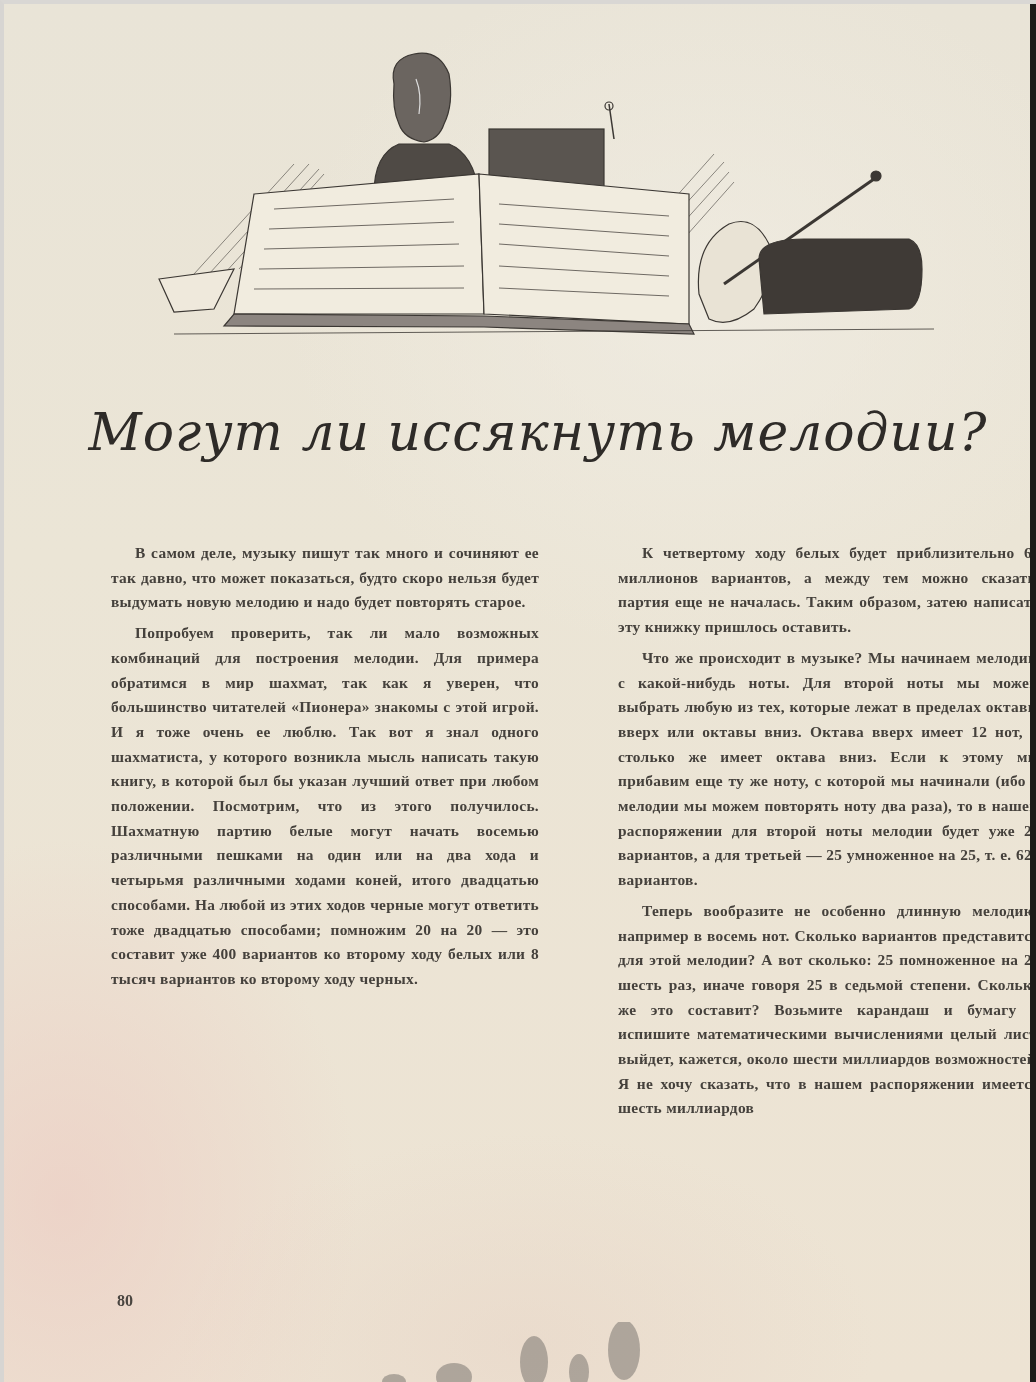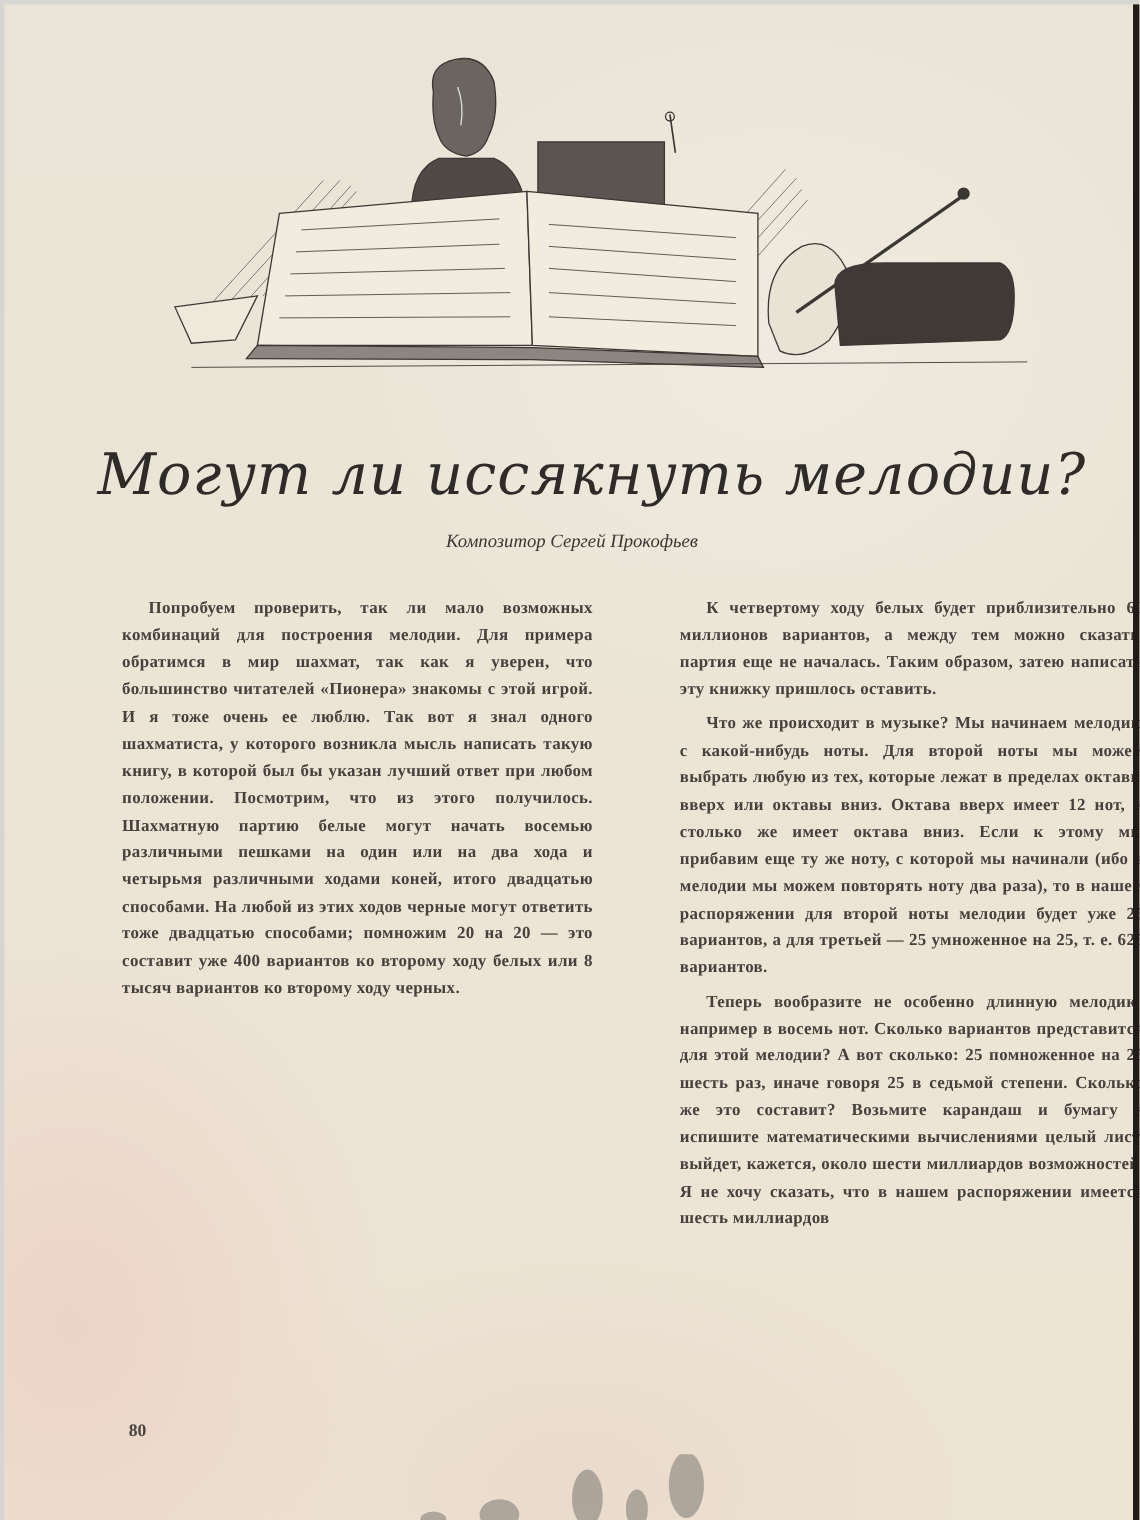--- a/index.html
+++ b/index.html
@@ -106,23 +106,23 @@
       <line x1="570" y1="240" x2="720" y2="135" stroke-width="3"></line>
       <circle cx="722" cy="132" r="5" fill="#3b3733"></circle>
 
       <path d="M605 215 Q605 195 650 195 L755 195 Q768 200 768 225 Q768 260 755 265 L610 270 Z" fill="#3f3a36"></path>
 
       <line x1="20" y1="290" x2="780" y2="285" stroke-width="0.8"></line>
     </g>
   </svg>
 
   <div class="title">Могут ли иссякнуть мелодии?</div>
-  <div class="byline">Композитор Сергей Прокофьев</div>
 
   <div class="col left">
+    <p>В самом деле, музыку пишут так много и сочиняют ее так давно, что может показаться, будто скоро нельзя будет выдумать новую мелодию и надо будет повторять старое.</p>
     <p>Попробуем проверить, так ли мало возможных комбинаций для построения мелодии. Для примера обратимся в мир шахмат, так как я уверен, что большинство читателей «Пионера» знакомы с этой игрой. И я тоже очень ее люблю. Так вот я знал одного шахматиста, у которого возникла мысль написать такую книгу, в которой был бы указан лучший ответ при любом положении. Посмотрим, что из этого получилось. Шахматную партию белые могут начать восемью различными пешками на один или на два хода и четырьмя различными ходами коней, итого двадцатью способами. На любой из этих ходов черные могут ответить тоже двадцатью способами; помножим 20 на 20 — это составит уже 400 вариантов ко второму ходу белых или 8 тысяч вариантов ко второму ходу черных.</p>
   </div>
 
   <div class="col right">
     <p>К четвертому ходу белых будет приблизительно 60 миллионов вариантов, а между тем можно сказать, партия еще не началась. Таким образом, затею написать эту книжку пришлось оставить.</p>
     <p>Что же происходит в музыке? Мы начинаем мелодию с какой-нибудь ноты. Для второй ноты мы можем выбрать любую из тех, которые лежат в пределах октавы вверх или октавы вниз. Октава вверх имеет 12 нот, и столько же имеет октава вниз. Если к этому мы прибавим еще ту же ноту, с которой мы начинали (ибо в мелодии мы можем повторять ноту два раза), то в нашем распоряжении для второй ноты мелодии будет уже 25 вариантов, а для третьей — 25 умноженное на 25, т. е. 625 вариантов.</p>
     <p>Теперь вообразите не особенно длинную мелодию, например в восемь нот. Сколько вариантов представится для этой мелодии? А вот сколько: 25 помноженное на 25 шесть раз, иначе говоря 25 в седьмой степени. Сколько же это составит? Возьмите карандаш и бумагу и испишите математическими вычислениями целый лист, выйдет, кажется, около шести миллиардов возможностей. Я не хочу сказать, что в нашем распоряжении имеется шесть миллиардов</p>
   </div>
 
   <div class="page-number">80</div>

